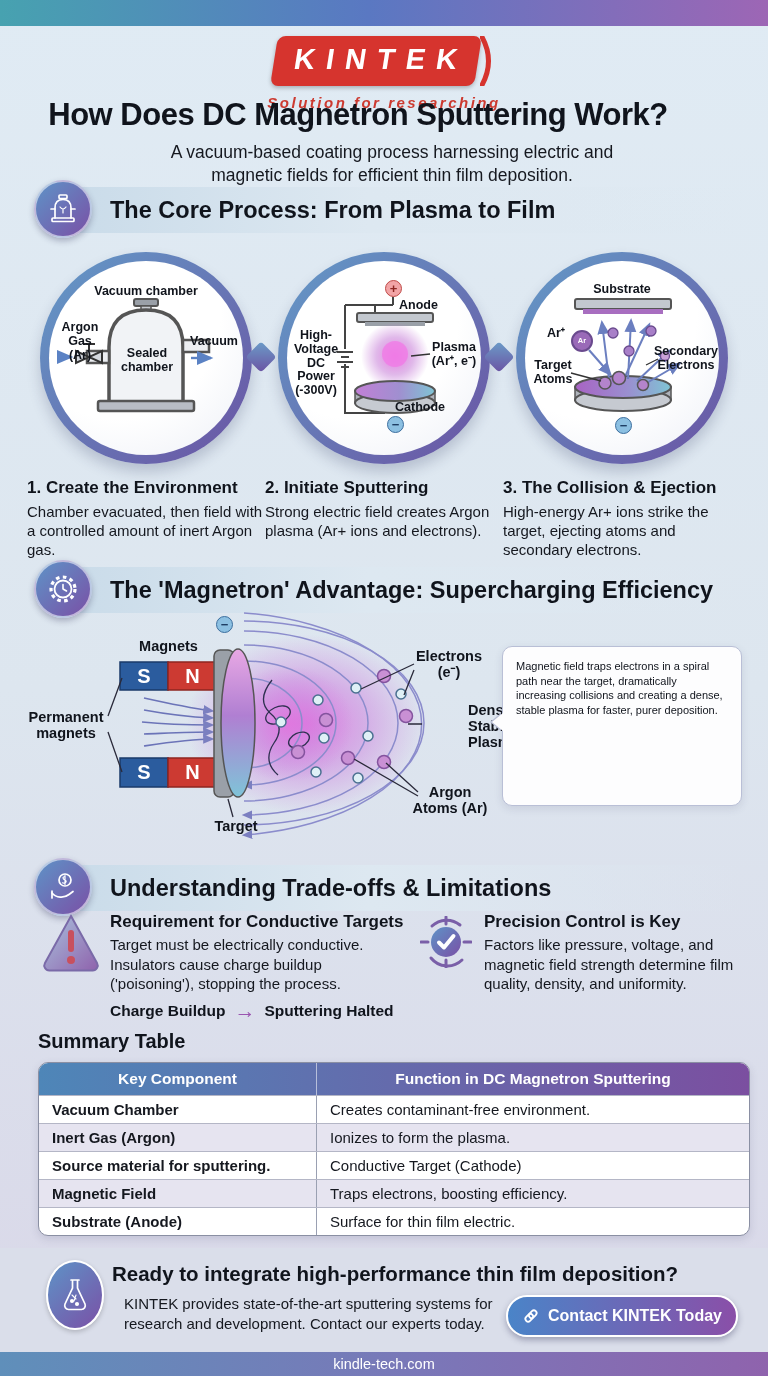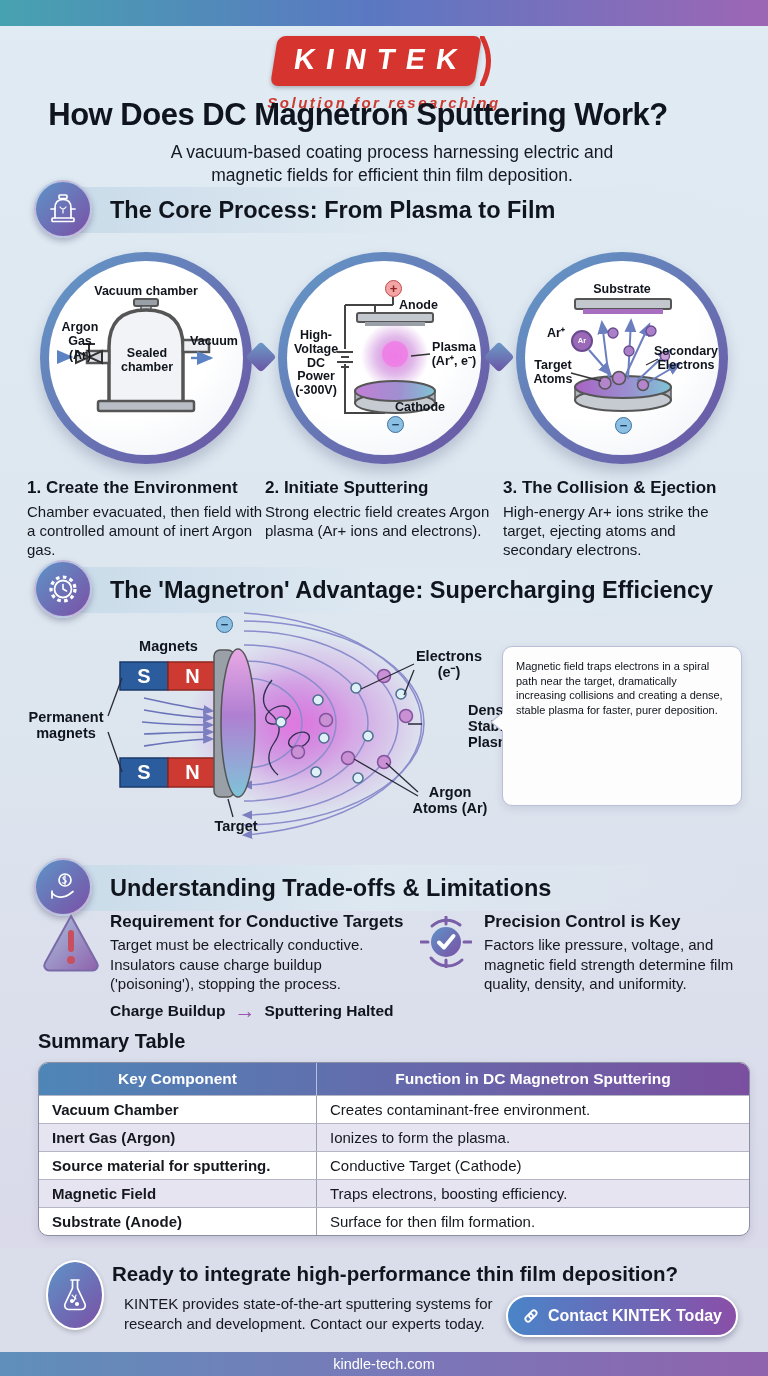--- a/index.html
+++ b/index.html
@@ -419,21 +419,21 @@
     <div class="trow tbody">
       <div class="cell">Source material for sputtering.</div>
       <div class="cell">Conductive Target (Cathode)</div>
     </div>
     <div class="trow tbody">
       <div class="cell">Magnetic Field</div>
       <div class="cell">Traps electrons, boosting efficiency.</div>
     </div>
     <div class="trow tbody">
       <div class="cell">Substrate (Anode)</div>
-      <div class="cell">Surface for then film formation.</div>
+      <div class="cell">Surface for thin film electric.</div>
     </div>
   </div>
 
   <div class="foot-band"></div>
   <div class="flask-badge">
     <svg width="30" height="36" viewBox="0 0 30 36" fill="none" stroke="#fff" stroke-width="1.7" stroke-linecap="round">
       <path d="M11,3 h8 M12.5,3 v8 L5,27 a4,4 0 0 0 3.6,5.5 h12.8 A4,4 0 0 0 25,27 L17.5,11 V3"></path>
       <circle cx="12" cy="24" r="1.2" fill="#fff"></circle>
       <circle cx="17" cy="27" r="1.2" fill="#fff"></circle>
       <path d="M12,18 l4,4 M16,18 l-2,6" stroke-width="1.1"></path>

